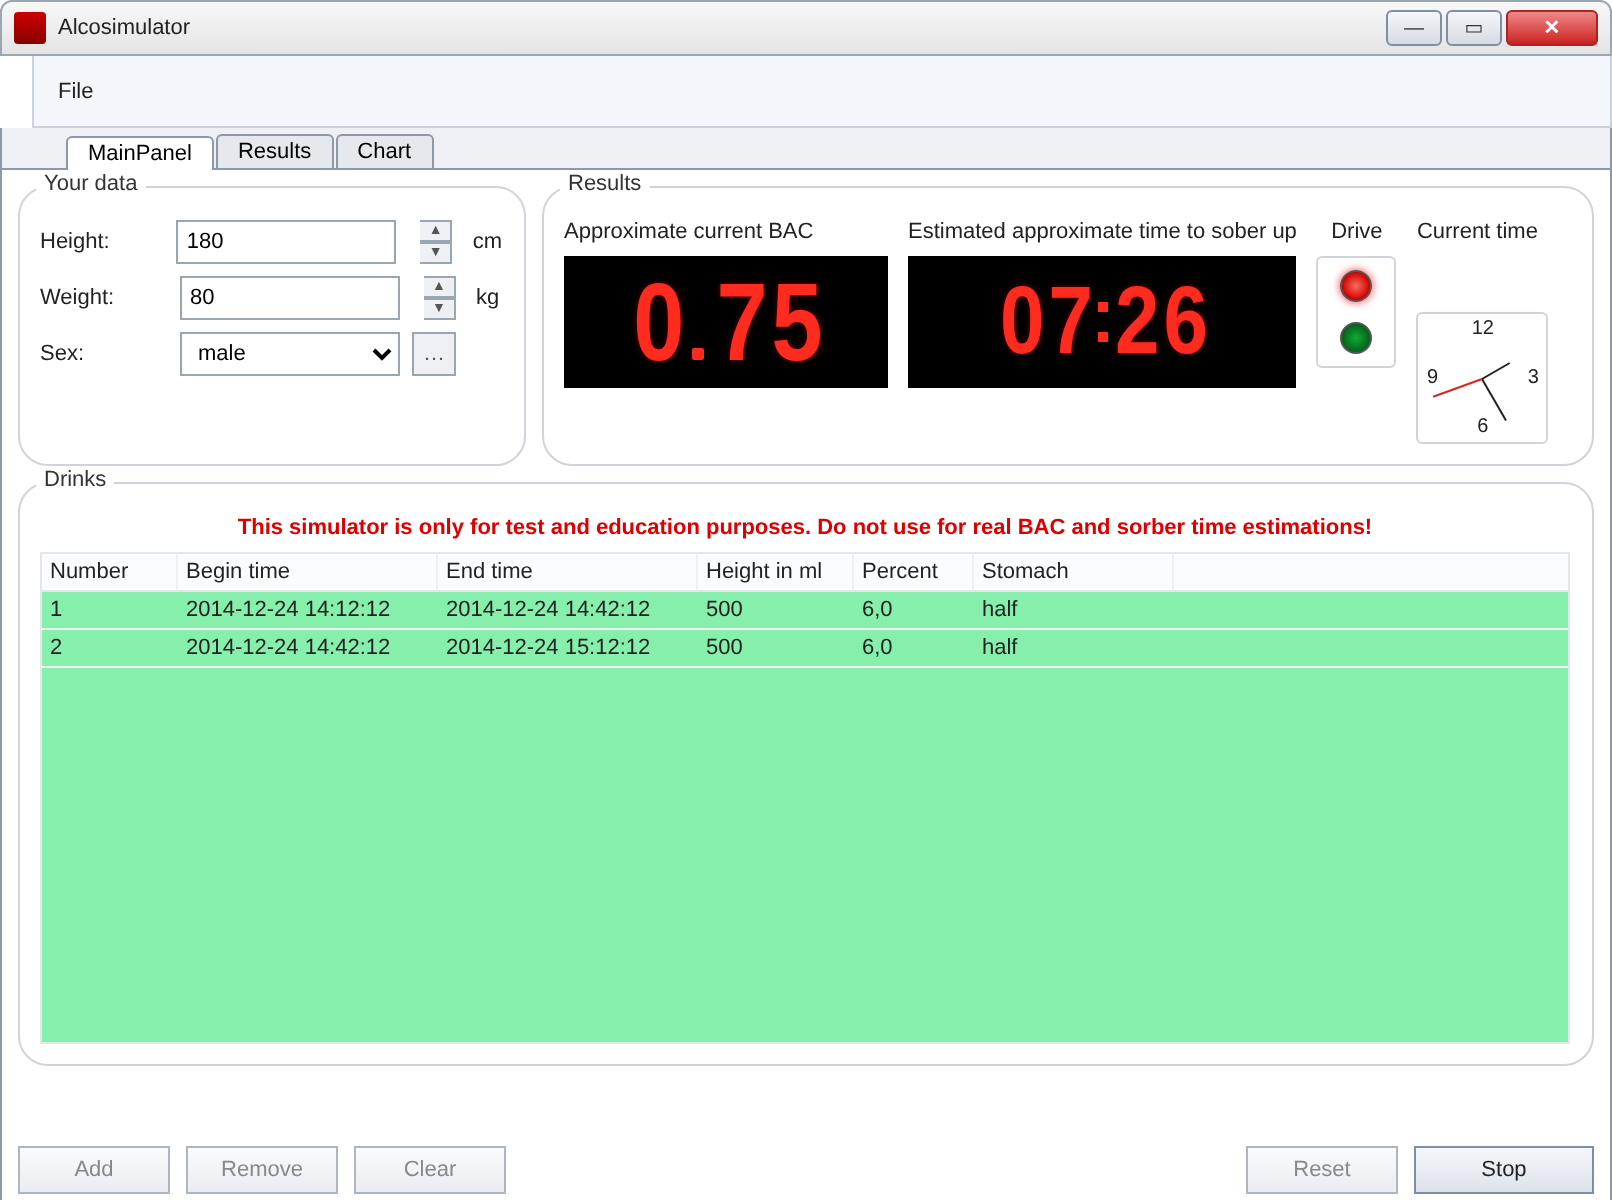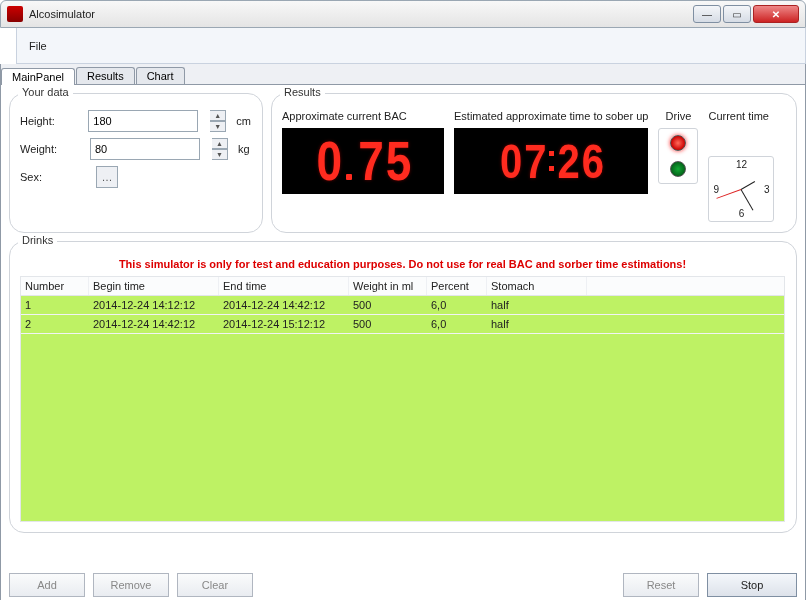--- a/index.html
+++ b/index.html
@@ -10,21 +10,21 @@
 .titlebar .appicon { width: 16px; height: 16px; margin-right: 6px; background: linear-gradient(#c00,#800); position: relative; border-radius: 2px; }
 .titlebar .title { flex: 1; color: #222; }
 .winbtns { display: flex; gap: 2px; }
 .winbtn { width: 28px; height: 18px; border: 1px solid #7f8fa2; border-radius: 3px; display: flex; align-items: center; justify-content: center; font-size: 10px; color: #333; background: linear-gradient(#f4f6f9,#d6dce5); cursor: default; }
 .winbtn.close { width: 46px; background: linear-gradient(#e88,#c22); color: #fff; border-color: #a22; font-weight: bold; }
 
 .menubar { height: 36px; border: 1px solid #c9d2df; border-top: none; padding: 0 6px; display: flex; align-items: center; background: #f3f6fa; margin-left: 16px; }
 .menuitem { padding: 2px 6px; color: #222; }
 
 
-.tabstrip { display: flex; border: 1px solid #8f99a6; border-top: none; background: #eef0f4; padding-top: 3px; }
+.tabstrip { display: flex; border: 1px solid #8f99a6; border-top: none; background: #eef0f4; padding-top: 3px; padding-left: 32px; }
 .tab { padding: 2px 10px; border: 1px solid #8f99a6; border-bottom: none; background: #e5e8ed; margin-right: 1px; border-radius: 3px 3px 0 0; cursor: default; }
 .tab.active { background: #fff; position: relative; top: 1px; }
 
 .client { border: 1px solid #8f99a6; border-top: none; padding: 8px 8px 10px 8px; height: 523px; background: #fff; position: relative; }
 
 .row1 { display: flex; gap: 8px; }
 .groupbox { border: 1px solid #d0d4da; border-radius: 15px; padding: 16px 11px 10px 10px; position: relative; }
 .groupbox .legend { position: absolute; top: -8px; left: 8px; background: #fff; padding: 0 4px; color: #333; }
 
 
@@ -65,21 +65,21 @@
 .clock .hand { position: absolute; left: 50%; top: 50%; background: #222; transform-origin: left center; height: 1px; }
 .clock .hh { width: 16px; transform: rotate(-30deg);} 
 .clock .mh { width: 24px; transform: rotate(60deg);} 
 .clock .sh { width: 26px; background: #d22; transform: rotate(160deg);} 
 
 
 .drinksbox { margin-top: 8px; }
 .notice { text-align: center; font-weight: bold; }
 .notice.red { color: #d00; }
 
-.table { border: 1px solid #e3e6ea; margin-top: 6px; height: 246px; overflow: hidden; background: #bef264; }
+.table { border: 1px solid #e3e6ea; margin-top: 6px; height: 246px; overflow: hidden; background: #86efac; }
 .thead, .trow { display: grid; grid-template-columns: 68px 130px 130px 78px 60px 100px; }
 .thead { background: #fbfcfd; border-bottom: 1px solid #e3e6ea; }
 .thead div { padding: 3px 4px; border-right: 1px solid #eef0f4; color: #222; }
 .trow div { padding: 3px 4px; color: #222; }
 .trow { border-bottom: 1px solid #f1f3f6; }
 
 .btnbar { display: flex; gap: 8px; position: absolute; bottom: 10px; left: 8px; right: 8px; }
 .btnbar .spacer { flex: 1; }
 .btn { width: 76px; height: 24px; border: 1px solid #b0b6c0; background: linear-gradient(#fafbfc,#e9ecf1); color: #888; display: flex; align-items: center; justify-content: center; border-radius: 0; cursor: default; }
 .btn.enabled2 { color: #222; border-color: #7f8fa2; background: linear-gradient(#f4f7fb,#dde2ea); width: 90px; }
@@ -130,20 +130,21 @@
           <input value="80" style="">
           <div class="btns">
               <div class="spinbtn">▲</div>
               <div class="spinbtn">▼</div>
             </div>
         </div>
         <div class="unit">kg</div>
       </div>
       <div class="frow">
         <div class="lbl">Sex:</div>
+        <select class="sel"><option>male</option></select>
         <div class="sqbtn">…</div>
       </div>
     </div>
 
     <div class="groupbox results" style="flex:1;">
       <div class="legend">Results</div>
 
       <div class="resultcol">
         <div class="cap">Approximate current BAC</div>
         <div class="led bac">
@@ -193,21 +194,21 @@
 
   <div class="groupbox drinksbox">
     <div class="legend">Drinks</div>
     <div class="notice red">This simulator is only for test and education purposes. Do not use for real BAC and sorber time estimations!</div>
 
     <div class="table">
       <div class="thead">
         <div>Number</div>
         <div>Begin time</div>
         <div>End time</div>
-        <div>Weight in ml</div>
+        <div>Height in ml</div>
         <div>Percent</div>
         <div>Stomach</div>
       </div>
       <div class="trow">
         <div>1</div>
         <div>2014-12-24 14:12:12</div>
         <div>2014-12-24 14:42:12</div>
         <div>500</div>
         <div>6,0</div>
         <div>half</div>

